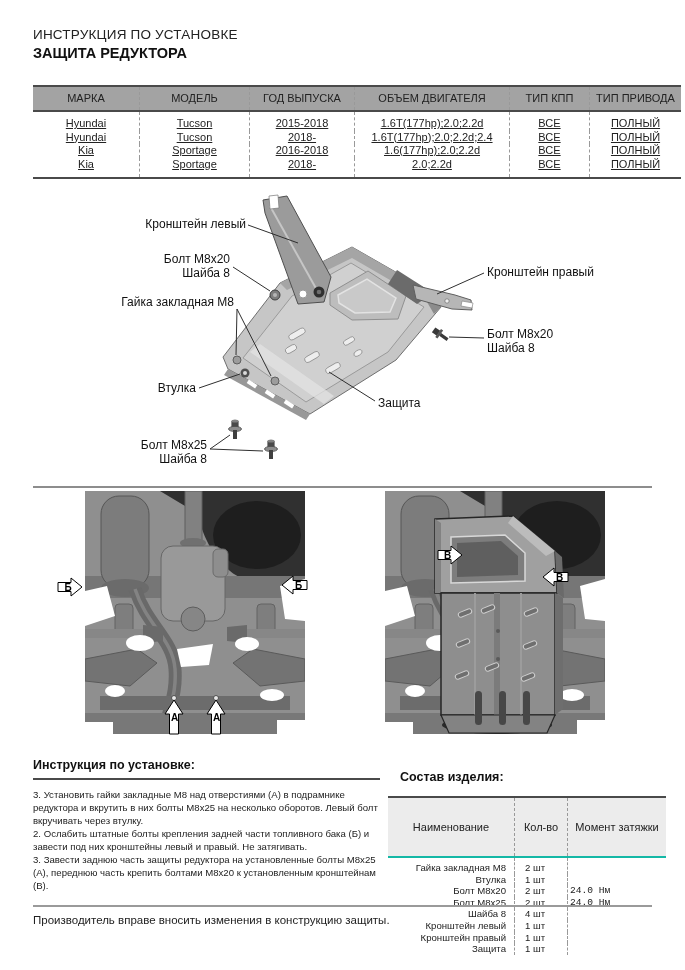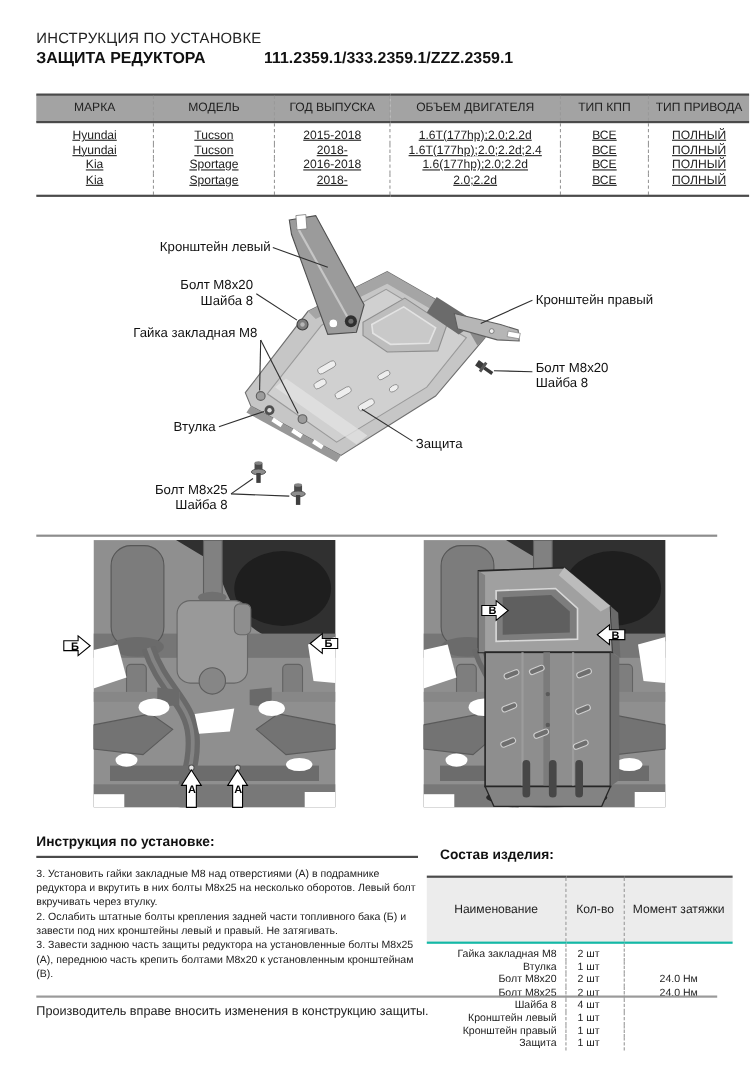--- a/index.html
+++ b/index.html
@@ -55,35 +55,34 @@
   table.parts th{
     background:#ececec;font-weight:normal;font-size:11px;line-height:12px;
     border-top:2px solid #4a4a4a;border-bottom:2px solid #14b8a6;
     padding:23px 2px;color:#222;
   }
   table.parts td{font-size:9.6px;line-height:11.6px;color:#222;padding:0 2px;}
   table.parts th+th, table.parts td+td{border-left:1px dashed #999;}
   table.parts tbody tr:first-child td{padding-top:4px;}
   table.parts td.nm{text-align:right;padding-right:8px;}
   table.parts td.qt{text-align:left;padding-left:10px;}
-  table.parts td.tq{text-align:center;}
+  table.parts td.tq{font-family:Liberation Mono, monospace;}
   .pw1{width:122px}.pw2{width:48px}.pw3{width:94px}
 
   
   #rule-footer{left:33px;top:905px;width:619px;height:2px;background:#9a9a9a;}
   #footer{left:33px;top:912px;width:619px;font-size:11.5px;line-height:17px;color:#222;}
   #footer .mail{font-weight:bold;}
 </style>
 </head>
 <body>
 
 <div class="abs" id="doc-type">ИНСТРУКЦИЯ ПО УСТАНОВКЕ</div>
 <div class="abs" id="title-row">
   <span id="product-name">ЗАЩИТА РЕДУКТОРА</span>
-  <span id="part-numbers">111.2359.1/333.2359.1/ZZZ.2359.1</span>
 </div>
 
 <div class="abs" id="fitment">
   <table class="fit">
     <thead>
       <tr>
         <th class="cw1">МАРКА</th>
         <th class="cw2">МОДЕЛЬ</th>
         <th class="cw3">ГОД ВЫПУСКА</th>
         <th class="cw4">ОБЪЕМ ДВИГАТЕЛЯ</th>

